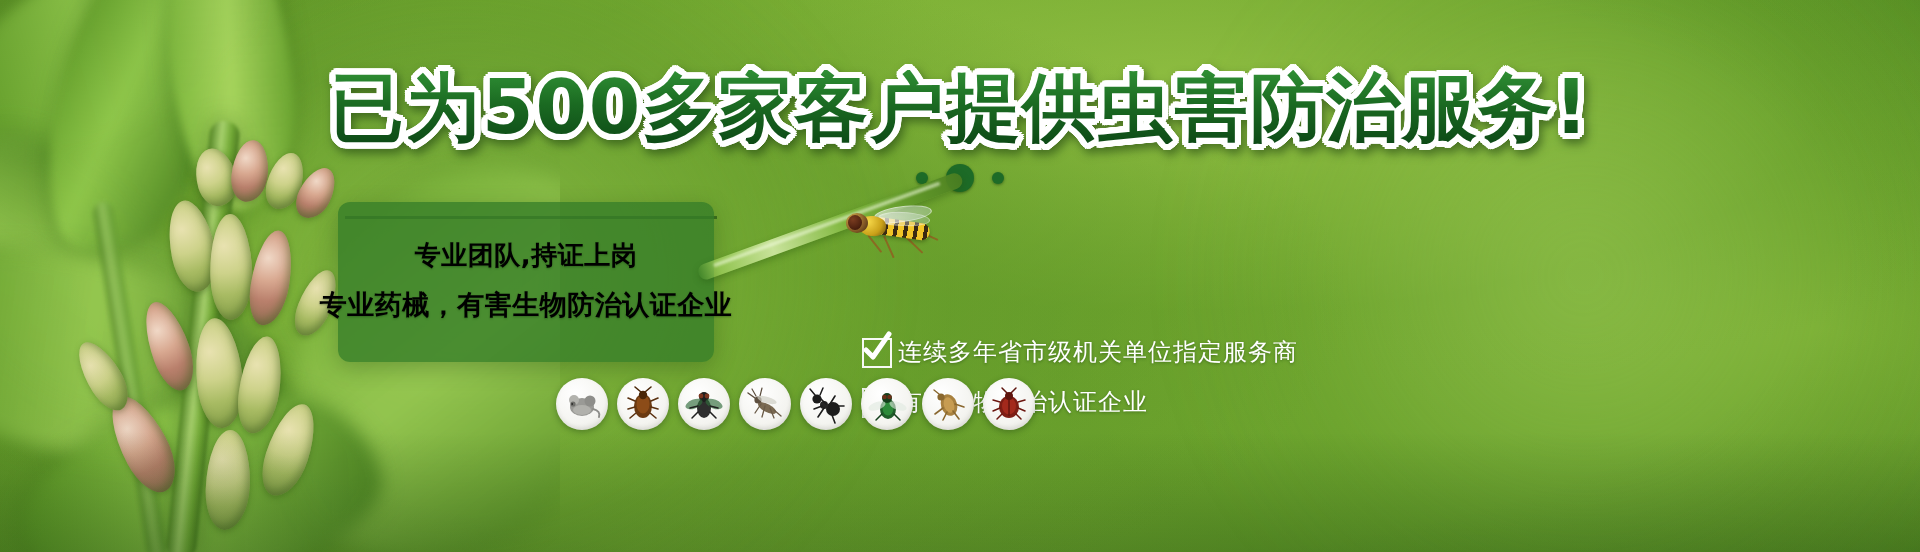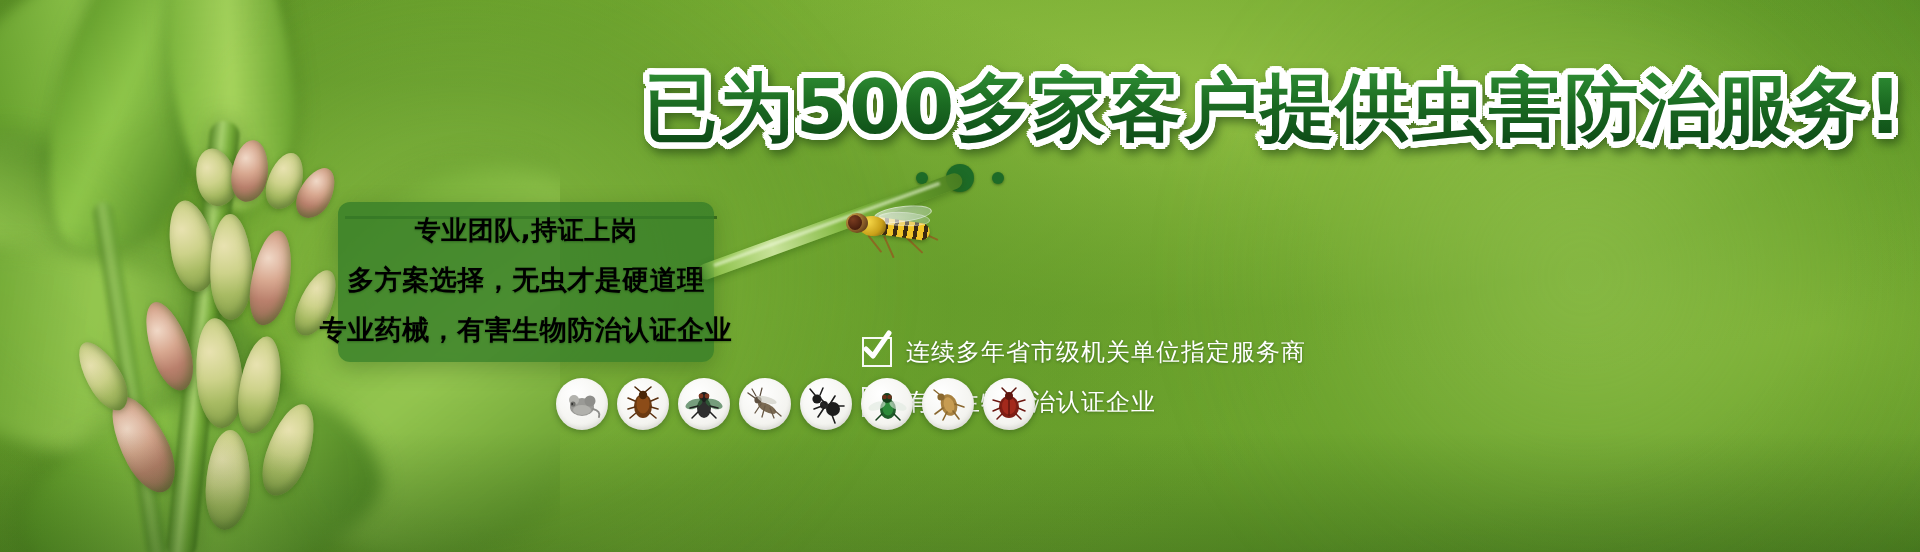--- a/index.html
+++ b/index.html
@@ -120,22 +120,22 @@
     position: absolute;
     left: 345px; top: 216px;
     width: 372px; height: 3px;
     background: rgba(20,70,15,0.55);
     filter: blur(0.6px);
   }
 
   
   .headline {
     position: absolute;
-    left: 0; right: 16px; top: 70px;
-    text-align: right;
+    left: 0; right: 0; top: 70px;
+    text-align: center;
     font-size: 74px;
     line-height: 1.0;
     font-weight: 700;
     letter-spacing: 2px;
     color: #14651f;
     background: linear-gradient(to bottom, #2f8f34 0%, #1b6b22 45%, #0d4a16 100%);
     -webkit-background-clip: text;
     background-clip: text;
     -webkit-text-fill-color: transparent;
     text-shadow: none;
@@ -283,22 +283,22 @@
   
   .bullets {
     position: absolute;
     left: 862px; top: 336px;
     display: flex;
     flex-direction: column;
     gap: 18px;
   }
   .bullet {
     display: flex;
-    align-items: center;
-    gap: 14px;
+    align-items: flex-end;
+    gap: 6px;
   }
   .check-box {
     width: 26px; height: 26px;
     border: 2px solid rgba(255,255,255,0.95);
     position: relative;
     flex: 0 0 auto;
   }
   .check-box svg { position: absolute; left: -4px; top: -9px; overflow: visible; }
   .bullet-text {
     color: #ffffff;
@@ -370,21 +370,20 @@
   <div class="headline">已为500多家客户提供虫害防治服务!</div>
 
   <div class="dots">
     <span class="dot small"></span>
     <span class="dot big"></span>
     <span class="dot small"></span>
   </div>
 
   <div class="infobox">
     <div class="line l-1">专业团队,持证上岗</div>
-    <div class="line l-2">多方案选择，无虫才是硬道理</div>
     <div class="line l-3">专业药械，有害生物防治认证企业</div>
   </div>
 
   <div class="stem-right">
     <div class="blade"></div>
   </div>
   <div class="fly">
     <div class="leg g1"></div>
       <div class="leg g2"></div>
       <div class="leg g3"></div>

